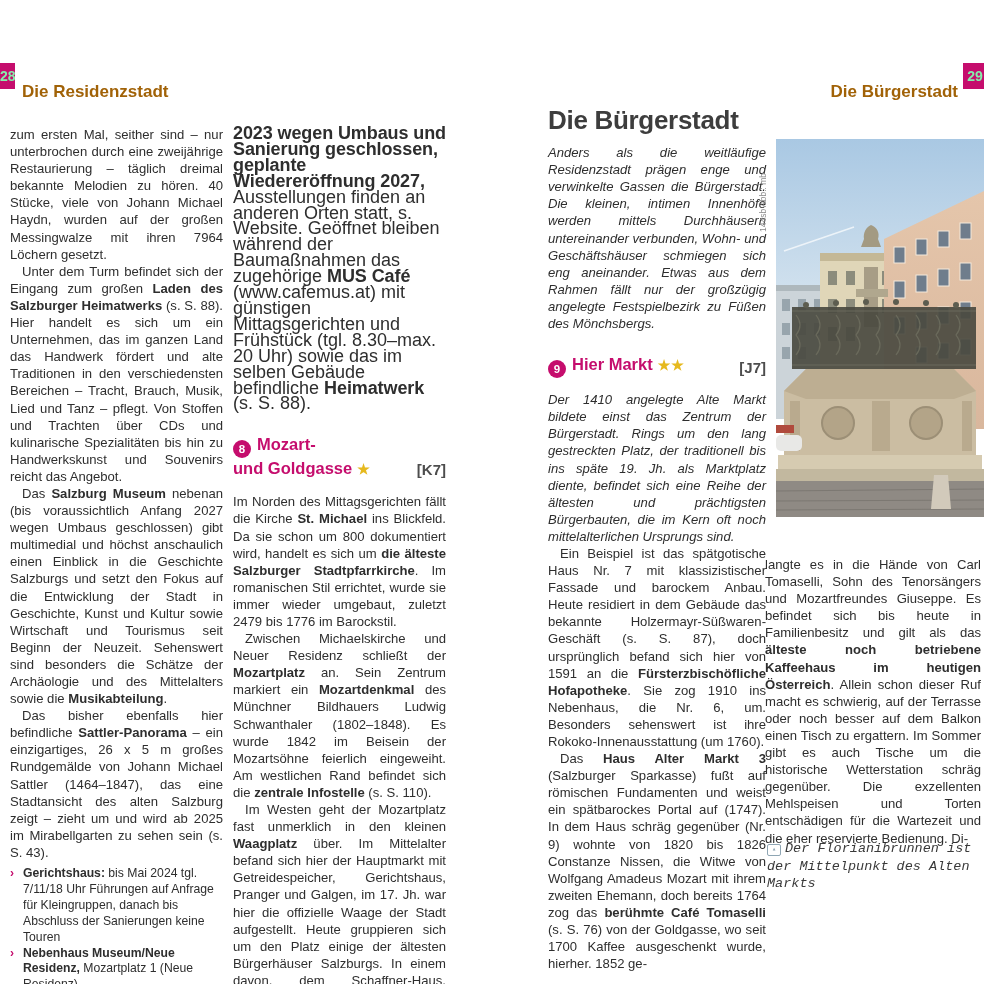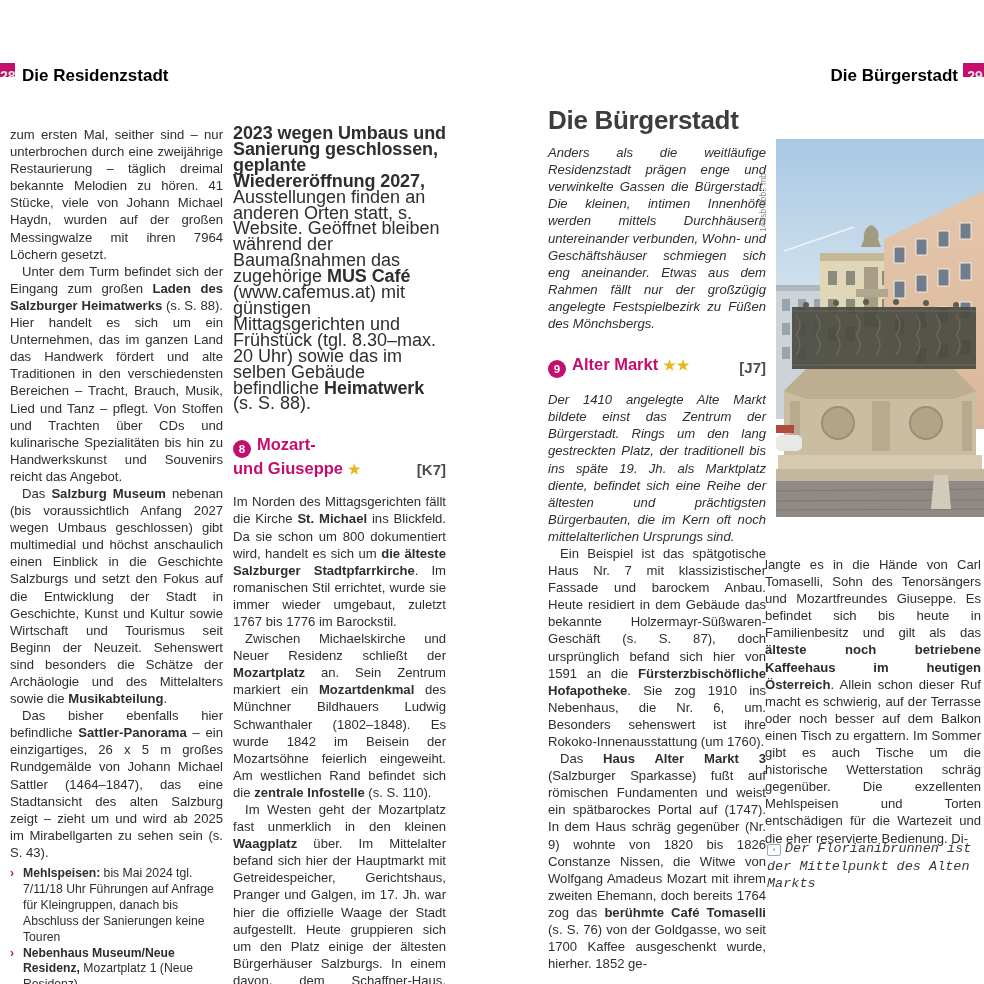--- a/index.html
+++ b/index.html
@@ -1,20 +1,20 @@
 <!DOCTYPE html>
 <html><head>
 <meta charset="utf-8">
 <style>
   html,body{margin:0;padding:0;background:#f6f6f6;}
   #page{position:relative;width:984px;height:984px;background:#ffffff;overflow:hidden;
         font-family:"Liberation Sans",sans-serif;color:#2e2e2e;}
   
-  .hdr-title{position:absolute;top:66px;font-size:17px;font-weight:bold;color:#000000;}
-  .hdr-box{position:absolute;top:63px;height:14px;background:#c50d6d;color:#e5e5e5;
+  .hdr-title{position:absolute;top:82px;font-size:17px;font-weight:bold;color:#a16207;}
+  .hdr-box{position:absolute;top:63px;height:26px;background:#c50d6d;color:#86efac;
            font-size:14px;font-weight:bold;overflow:hidden;line-height:26px;}
   
   .col{position:absolute;text-align:justify;font-size:13.1px;line-height:17.1px;}
   .col p{margin:0;}
   p.ind{text-indent:12px;}
   .b{font-weight:bold;}
   .it{font-style:italic;}
   
   .bullets{margin-top:5px;font-size:12.2px;line-height:15.9px;text-align:left;}
   .bullet{position:relative;padding-left:13px;}
@@ -46,53 +46,53 @@
 
 <div id="page">
 
   <div class="hdr-box" style="left:0;width:15px;text-align:right;"><span>28</span></div>
   <div class="hdr-title" style="left:22px;">Die Residenzstadt</div>
 
   <div class="hdr-title" style="right:26px;">Die Bürgerstadt</div>
   <div class="hdr-box" style="right:0;width:18px;text-align:center;padding-left:3px;"><span>29</span></div>
 
   <div class="col" style="left:10px;top:126px;width:213px;">
-    <p><span>zum ersten Mal, seither sind – nur unterbrochen durch eine zweijährige Restaurierung – täglich dreimal bekannte Melodien zu hören. 41 Stücke, viele von Johann Michael Haydn, wurden auf der großen Messingwalze mit ihren 7964 Löchern gesetzt.</span></p>
+    <p><span>zum ersten Mal, seither sind – nur unterbrochen durch eine zweijährige Restaurierung – täglich dreimal bekannte Melodien zu hören. 40 Stücke, viele von Johann Michael Haydn, wurden auf der großen Messingwalze mit ihren 7964 Löchern gesetzt.</span></p>
     <p class="ind"><span>Unter dem Turm befindet sich der Eingang zum großen </span><span class="b">Laden des Salzburger Heimatwerks</span><span> (s. S. 88). Hier handelt es sich um ein Unternehmen, das im ganzen Land das Handwerk fördert und alte Traditionen in den verschiedensten Bereichen – Tracht, Brauch, Musik, Lied und Tanz – pflegt. Von Stoffen und Trachten über CDs und kulinarische Spezialitäten bis hin zu Handwerkskunst und Souvenirs reicht das Angebot.</span></p>
     <p class="ind"><span>Das </span><span class="b">Salzburg Museum</span><span> nebenan (bis voraussichtlich Anfang 2027 wegen Umbaus geschlossen) gibt multimedial und höchst anschaulich einen Einblick in die Geschichte Salzburgs und setzt den Fokus auf die Entwicklung der Stadt in Geschichte, Kunst und Kultur sowie Wirtschaft und Tourismus seit Beginn der Neuzeit. Sehenswert sind besonders die Schätze der Archäologie und des Mittelalters sowie die </span><span class="b">Musikabteilung</span><span>.</span></p>
     <p class="ind"><span>Das bisher ebenfalls hier befindliche </span><span class="b">Sattler-Panorama</span><span> – ein einzigartiges, 26 x 5 m großes Rundgemälde von Johann Michael Sattler (1464–1847), das eine Stadtansicht des alten Salzburg zeigt – zieht um und wird ab 2025 im Mirabellgarten zu sehen sein (s. S. 43).</span></p>
     <div class="bullets">
       <div class="bullet">
         <span class="mk">›</span>
-        <span><span class="b">Mehlspeisen:</span><span> bis Mai 2024 tgl. 7/11/18 Uhr Führungen auf Anfrage für Kleingruppen, danach bis Abschluss der Sanierungen keine Touren</span></span>
+        <span><span class="b">Gerichtshaus:</span><span> bis Mai 2024 tgl. 7/11/18 Uhr Führungen auf Anfrage für Kleingruppen, danach bis Abschluss der Sanierungen keine Touren</span></span>
       </div>
       <div class="bullet">
         <span class="mk">›</span>
         <span><span class="b">Nebenhaus Museum/Neue Residenz,</span><span> Mozartplatz 1 (Neue Residenz), www.salzburgmuseum.at, www.salzburgmuseum.at/baustelle. Seit Okt.</span></span>
       </div>
     </div>
   </div>
 
   <div class="col" style="left:233px;top:126px;width:213px;">
     <p class="small-cont"><span class="b">2023 wegen Umbaus und Sanierung geschlossen, geplante Wiedereröffnung 2027,</span><span> Ausstellungen finden an anderen Orten statt, s. Website. Geöffnet bleiben während der Baumaßnahmen das zugehörige </span><span class="b">MUS Café</span><span> (www.cafemus.at) mit günstigen Mittagsgerichten und Frühstück (tgl. 8.30–max. 20 Uhr) sowie das im selben Gebäude befindliche </span><span class="b">Heimatwerk</span><span> (s. S. 88).</span></p>
     <div class="sec-head">
       <span class="numcircle">8</span><span>Mozart-</span><br>
-      <span>und Giuseppe</span><span class="star">★</span>
+      <span>und Goldgasse</span><span class="star">★</span>
       <span class="mapref">[K7]</span>
     </div>
-    <p><span>Im Norden des Mittagsgerichten fällt die Kirche </span><span class="b">St. Michael</span><span> ins Blickfeld. Da sie schon um 800 dokumentiert wird, handelt es sich um </span><span class="b">die älteste Salzburger Stadtpfarrkirche</span><span>. Im romanischen Stil errichtet, wurde sie immer wieder umgebaut, zuletzt 1767 bis 1776 im Barockstil.</span></p>
+    <p><span>Im Norden des Mittagsgerichten fällt die Kirche </span><span class="b">St. Michael</span><span> ins Blickfeld. Da sie schon um 800 dokumentiert wird, handelt es sich um </span><span class="b">die älteste Salzburger Stadtpfarrkirche</span><span>. Im romanischen Stil errichtet, wurde sie immer wieder umgebaut, zuletzt 2479 bis 1776 im Barockstil.</span></p>
     <p class="ind"><span>Zwischen Michaelskirche und Neuer Residenz schließt der </span><span class="b">Mozartplatz</span><span> an. Sein Zentrum markiert ein </span><span class="b">Mozartdenkmal</span><span> des Münchner Bildhauers Ludwig Schwanthaler (1802–1848). Es wurde 1842 im Beisein der Mozartsöhne feierlich eingeweiht. Am westlichen Rand befindet sich die </span><span class="b">zentrale Infostelle</span><span> (s. S. 110).</span></p>
     <p class="ind"><span>Im Westen geht der Mozartplatz fast unmerklich in den kleinen </span><span class="b">Waagplatz</span><span> über. Im Mittelalter befand sich hier der Hauptmarkt mit Getreidespeicher, Gerichtshaus, Pranger und Galgen, im 17. Jh. war hier die offizielle Waage der Stadt aufgestellt. Heute gruppieren sich um den Platz einige der ältesten Bürgerhäuser Salzburgs. In einem davon, dem Schaffner-Haus, befindet sich die </span><span class="b">Georg-Trakl-Forschungs- und Gedenkstätte</span><span> (s. S. 66), sein Geburtshaus, in dem Briefe und Dokumente aus dem Leben des Salzburger Dichters (1887–1914) aufbewahrt werden.</span></p>
   </div>
 
   <div class="col" style="left:548px;top:112px;width:218px;">
     <h1 class="page-title">Die Bürgerstadt</h1>
     <p class="it"><span>Anders als die weitläufige Residenzstadt prägen enge und verwinkelte Gassen die Bürgerstadt. Die kleinen, intimen Innenhöfe werden mittels Durchhäusern untereinander verbunden, Wohn- und Geschäftshäuser schmiegen sich eng aneinander. Etwas aus dem Rahmen fällt nur der großzügig angelegte Festspielbezirk zu Füßen des Mönchsbergs.</span></p>
     <div class="sec-head">
-      <span class="numcircle">9</span><span>Alter Markt</span><span class="star">★★</span>
+      <span class="numcircle">9</span><span>Hier Markt</span><span class="star">★★</span>
       <span class="mapref">[J7]</span>
     </div>
     <p class="it"><span>Der 1410 angelegte Alte Markt bildete einst das Zentrum der Bürgerstadt. Rings um den lang gestreckten Platz, der traditionell bis ins späte 19. Jh. als Marktplatz diente, befindet sich eine Reihe der ältesten und prächtigsten Bürgerbauten, die im Kern oft noch mittelalterlichen Ursprungs sind.</span></p>
     <p class="ind"><span>Ein Beispiel ist das spätgotische Haus Nr. 7 mit klassizistischer Fassade und barockem Anbau. Heute residiert in dem Gebäude das bekannte Holzermayr-Süßwaren-Geschäft (s. S. 87), doch ursprünglich befand sich hier von 1591 an die </span><span class="b">Fürsterzbischöfliche Hofapotheke</span><span>. Sie zog 1910 ins Nebenhaus, die Nr. 6, um. Besonders sehenswert ist ihre Rokoko-Innenausstattung (um 1760).</span></p>
     <p class="ind"><span>Das </span><span class="b">Haus Alter Markt 3</span><span> (Salzburger Sparkasse) fußt auf römischen Fundamenten und weist ein spätbarockes Portal auf (1747). In dem Haus schräg gegenüber (Nr. 9) wohnte von 1820 bis 1826 Constanze Nissen, die Witwe von Wolfgang Amadeus Mozart mit ihrem zweiten Ehemann, doch bereits 1764 zog das </span><span class="b">berühmte Café Tomaselli</span><span> (s. S. 76) von der Goldgasse, wo seit 1700 Kaffee ausgeschenkt wurde, hierher. 1852 ge-</span></p>
   </div>
 
   <svg class="photo" viewBox="0 0 208 378" aria-hidden="true">
     <defs>
       <linearGradient id="sky" x1="0" y1="0" x2="0" y2="1">

